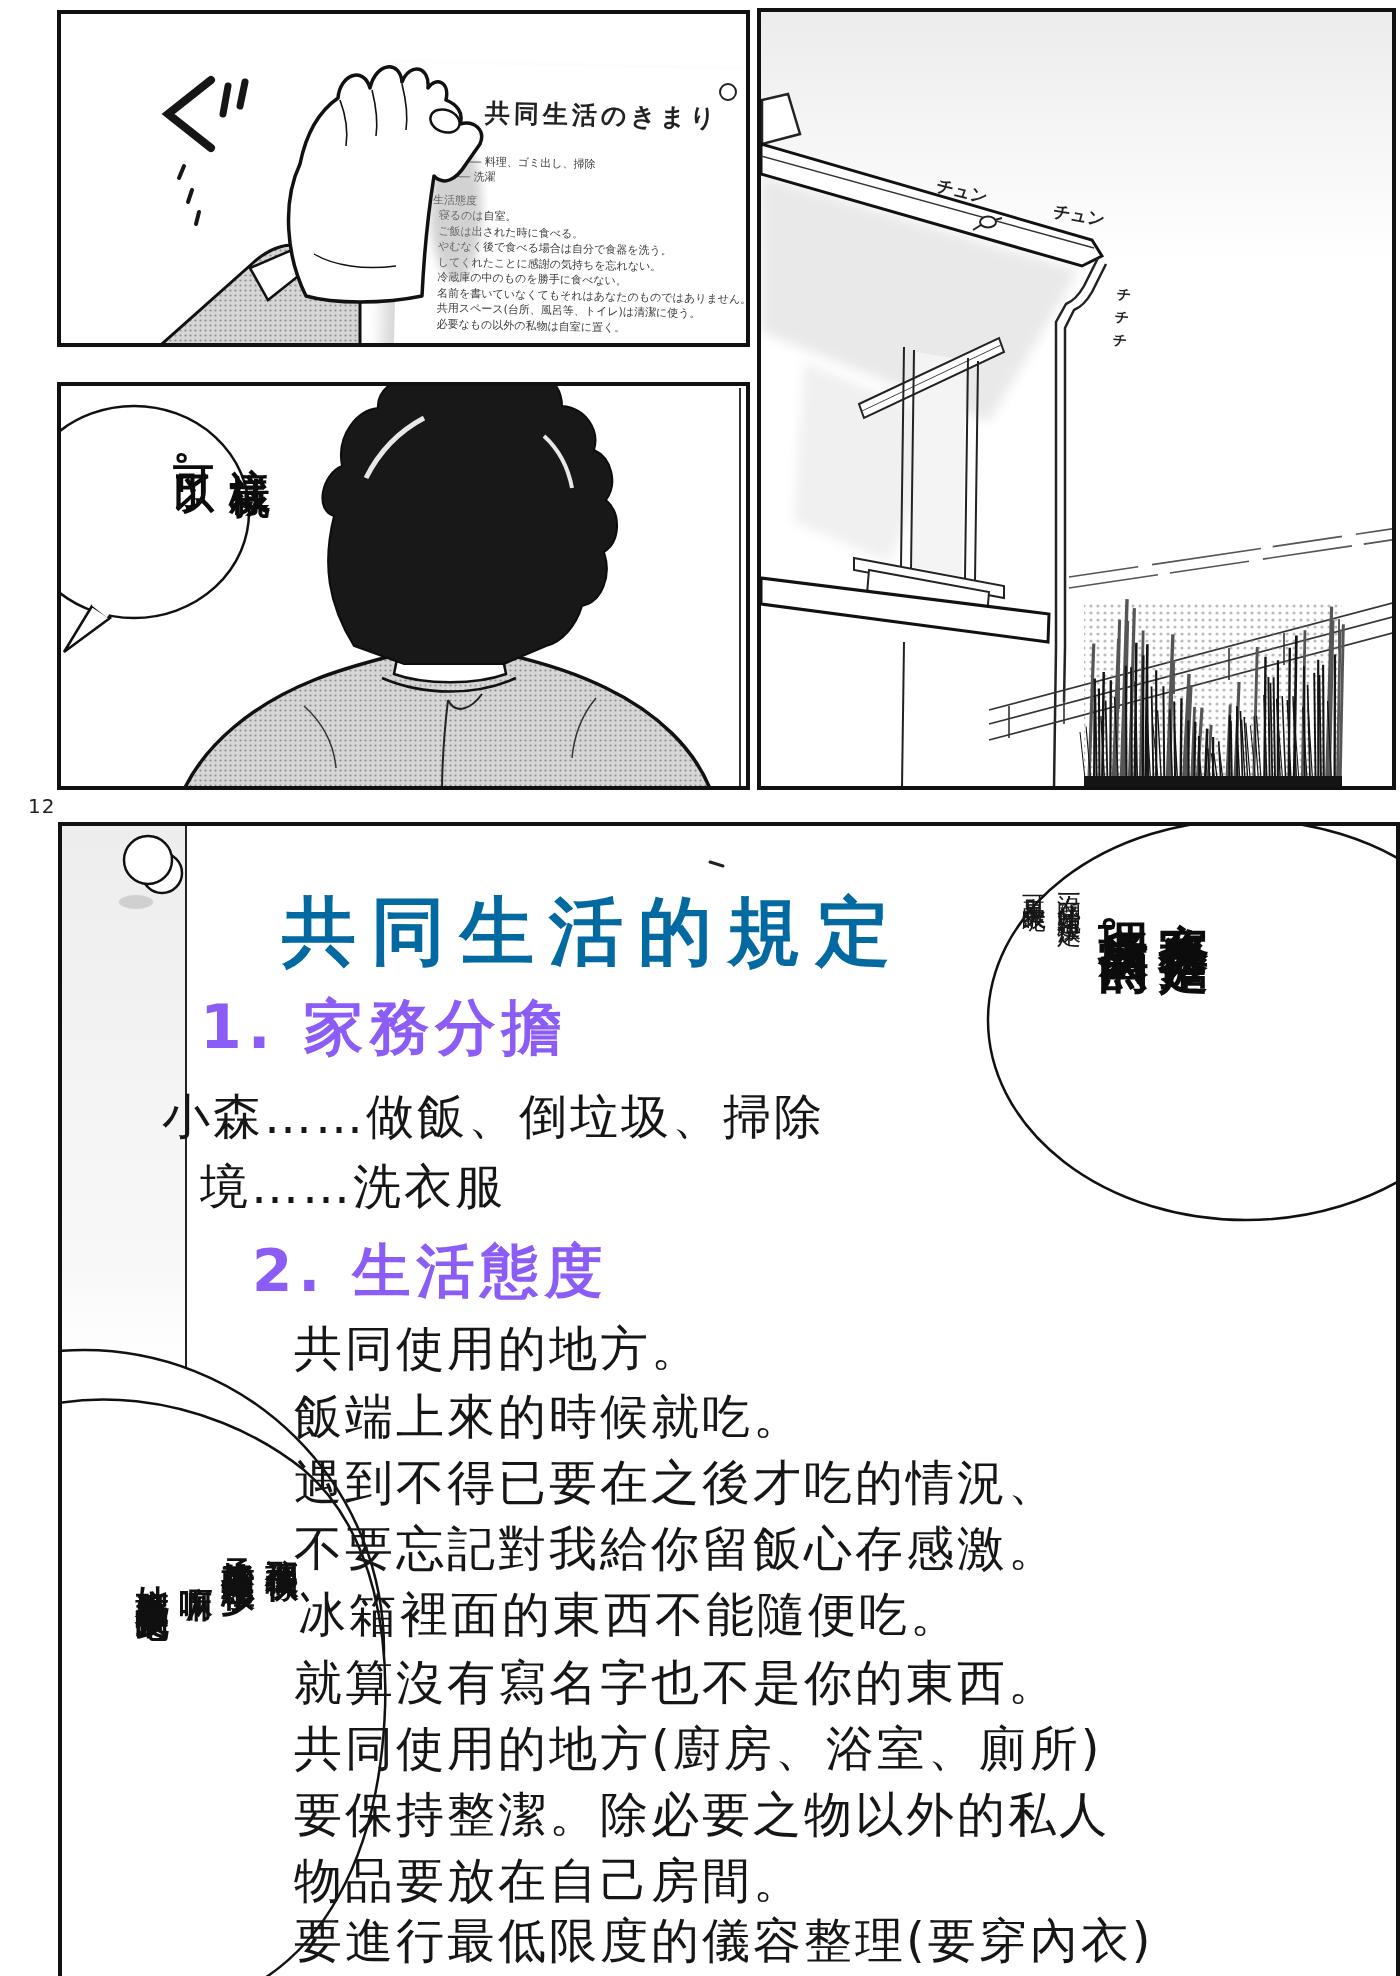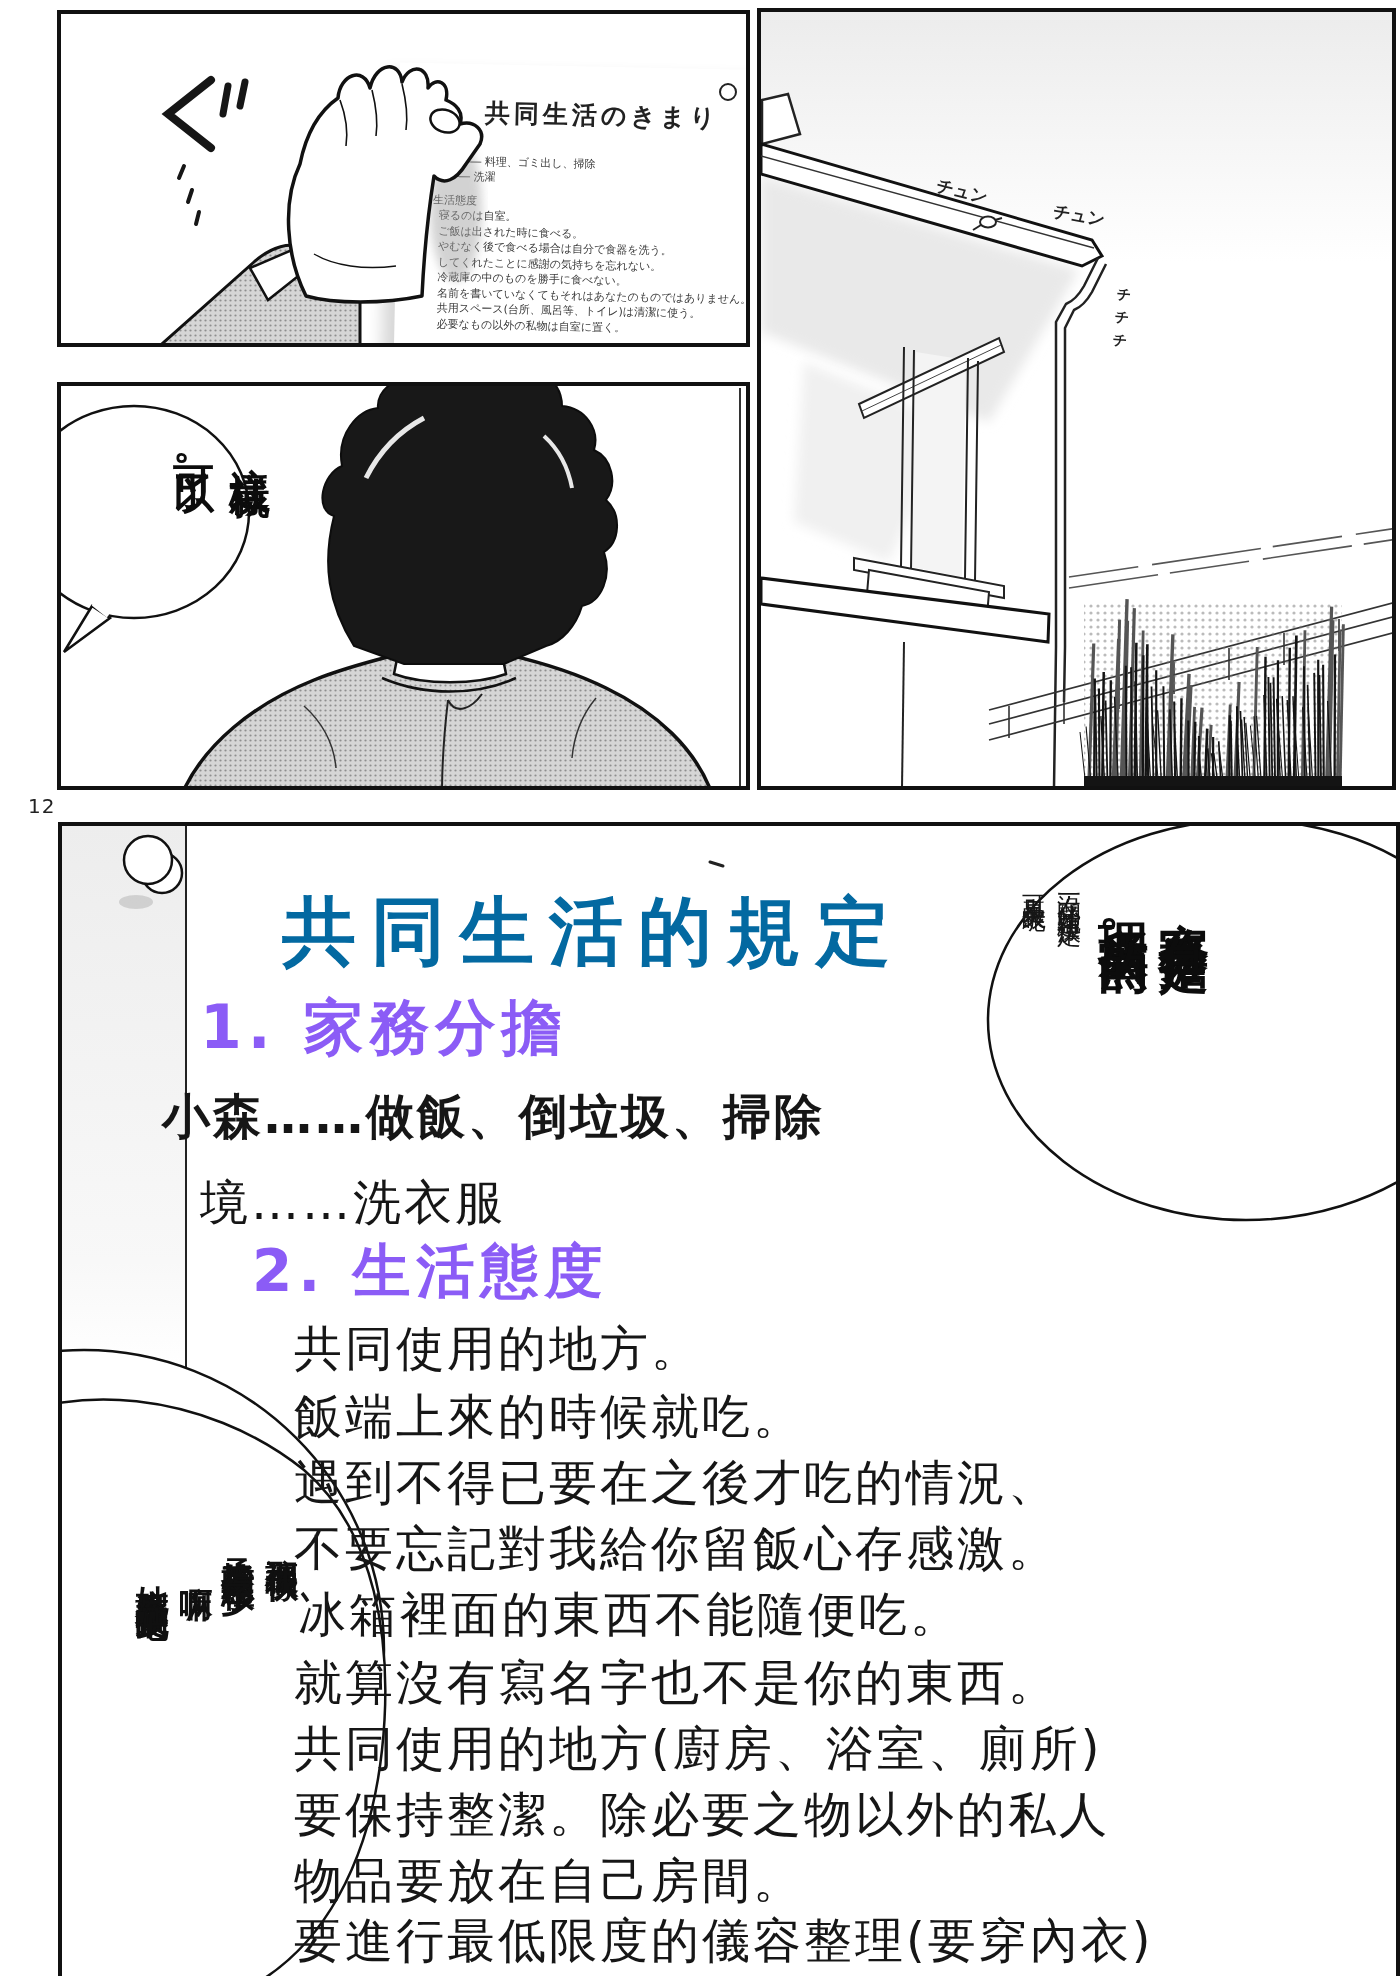--- a/index.html
+++ b/index.html
@@ -327,22 +327,22 @@
 
       <ellipse cx="1242" cy="1020" rx="258" ry="200" fill="#fff" stroke="#111" stroke-width="2.5"></ellipse>
 
       <ellipse cx="80" cy="1650" rx="300" ry="300" fill="#fff" stroke="#111" stroke-width="2.5"></ellipse>
       <ellipse cx="80" cy="1760" rx="298" ry="300" fill="#fff" stroke="#fff" stroke-width="0"></ellipse>
       <path d="M-20,1430 C60,1380 200,1390 300,1470 C370,1530 390,1640 378,1750 C366,1860 320,1950 240,1990 L-20,1990 Z" fill="#fff" stroke="#111" stroke-width="2.5"></path>
     </svg>
 
     <div class="abs rules-title" style="left:220px;top:68px;">共同生活的規定</div>
     <div class="abs rule-head" style="left:138px;top:168px;font-size:60px;">1. 家務分擔</div>
-    <div class="abs rule-line" style="left:100px;top:262px;font-weight:bold;">小森……做飯、倒垃圾、掃除</div>
-    <div class="abs rule-line" style="left:138px;top:348px;">境……洗衣服</div>
+    <div class="abs rule-line" style="left:100px;top:262px;">小森……做飯、倒垃圾、掃除</div>
+    <div class="abs rule-line" style="left:138px;top:332px;">境……洗衣服</div>
     <div class="abs rule-head" style="left:190px;top:414px;">2. 生活態度</div>
     <div class="abs rule-line" style="left:232px;top:494px;">共同使用的地方。</div>
     <div class="abs rule-line" style="left:232px;top:628px;">遇到不得已要在之後才吃的情況、</div>
     <div class="abs rule-line" style="left:232px;top:562px;">飯端上來的時候就吃。</div>
     <div class="abs rule-line" style="left:232px;top:694px;">不要忘記對我給你留飯心存感激。</div>
     <div class="abs rule-line" style="left:236px;top:760px;">冰箱裡面的東西不能隨便吃。</div>
     <div class="abs rule-line" style="left:232px;top:828px;">就算沒有寫名字也不是你的東西。</div>
     <div class="abs rule-line" style="left:232px;top:894px;">共同使用的地方(廚房、浴室、廁所)</div>
     <div class="abs rule-line" style="left:232px;top:1026px;">物品要放在自己房間。</div>
     <div class="abs rule-line" style="left:232px;top:960px;">要保持整潔。除必要之物以外的私人</div>

